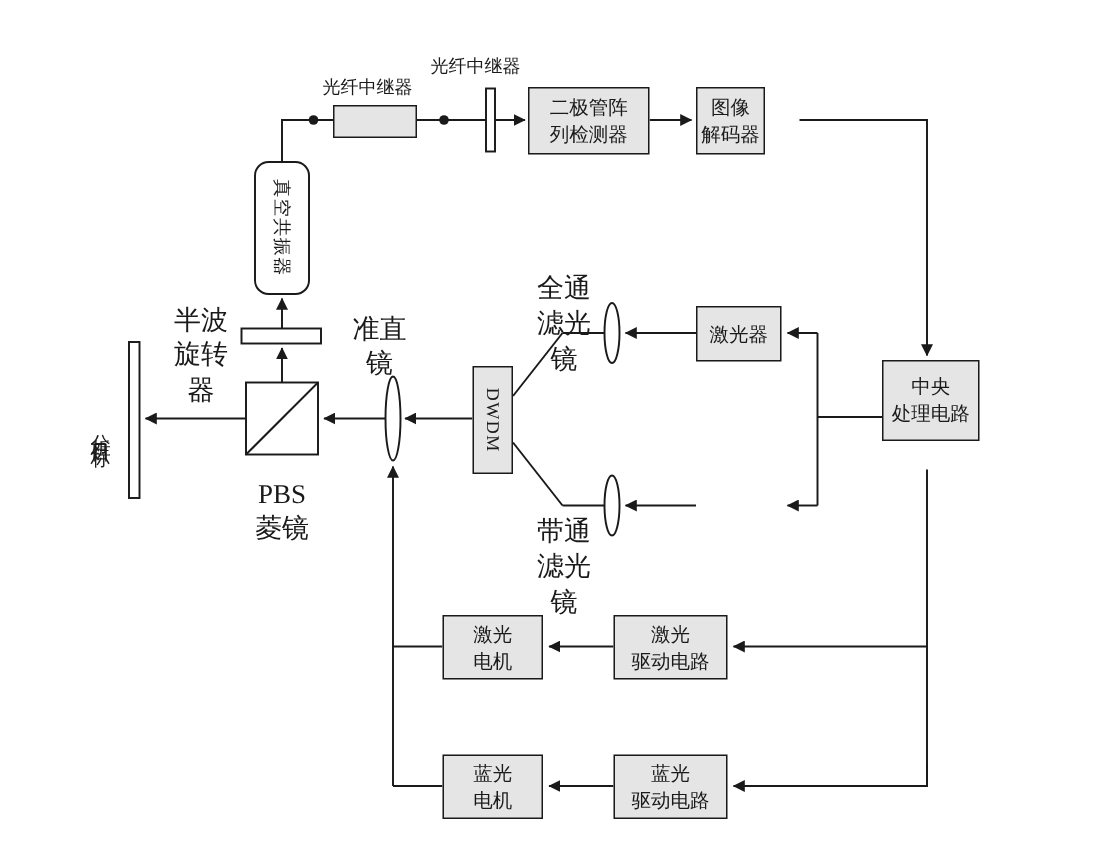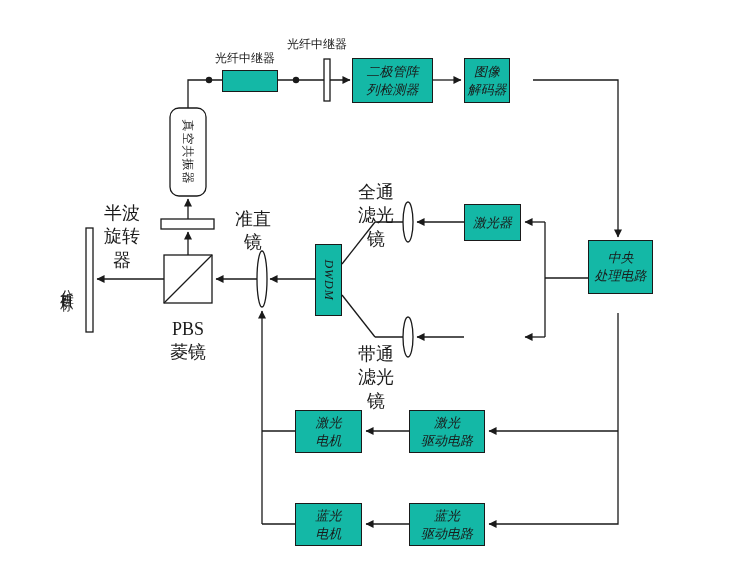--- a/index.html
+++ b/index.html
@@ -5,23 +5,23 @@
   * { margin:0; padding:0; box-sizing:border-box; }
   html,body { background:#ffffff; }
   body {
     width:732px; height:567px;
     font-family:"Liberation Serif","DejaVu Serif",serif;
     color:#1a1a1a;
   }
   #stage { position:relative; width:732px; height:567px; background:#fff; overflow:hidden; }
   #wires { position:absolute; left:0; top:0; width:732px; height:567px; }
   .box {
-    position:absolute; border:1.3px solid #1a1a1a; background:#14b8a6;
+    position:absolute; border:1.3px solid #1a1a1a; background:#e5e5e5;
     display:flex; align-items:center; justify-content:center;
-    text-align:center; font-size:13px; line-height:1.35; white-space:pre-line;font-style:italic;
+    text-align:center; font-size:13px; line-height:1.35; white-space:pre-line;
   }
   .lbl {
     position:absolute; font-size:18px; line-height:1.3;
     text-align:center; white-space:pre-line;
   }
   .lbl.small { font-size:12px; }
   .vert { writing-mode:vertical-rl; letter-spacing:3px; }
   .rot90 { transform:rotate(90deg); white-space:nowrap; font-size:12px; letter-spacing:1px; }
   .resotext {
     position:absolute; left:148px; top:144px; width:80px; height:16px;
@@ -116,21 +116,21 @@
   <div class="box" style="left:409px; top:410px; width:76px; height:43px;">激光
 驱动电路</div>
 
   <div class="box" style="left:409px; top:503px; width:76px; height:43px;">蓝光
 驱动电路</div>
 
   <div class="resotext">真空共振器</div>
 
   <div class="lbl vert" style="left:58px; top:244px; height:82px; font-size:13.5px;">分析目标</div>
 
-  <div class="lbl" style="left:100px; top:202px; width:44px;text-align:center;">半波
+  <div class="lbl" style="left:112px; top:202px; width:44px;text-align:center;">半波
 旋转器</div>
 
   <div class="lbl" style="left:163px; top:318px; width:50px;">PBS
 菱镜</div>
 
   <div class="lbl" style="left:228px; top:208px; width:50px;">准直镜</div>
 
   <div class="lbl small" style="left:200px; top:51px; width:90px;">光纤中继器</div>
 
   <div class="lbl small" style="left:282px; top:37px; width:70px;">光纤中继器</div>

